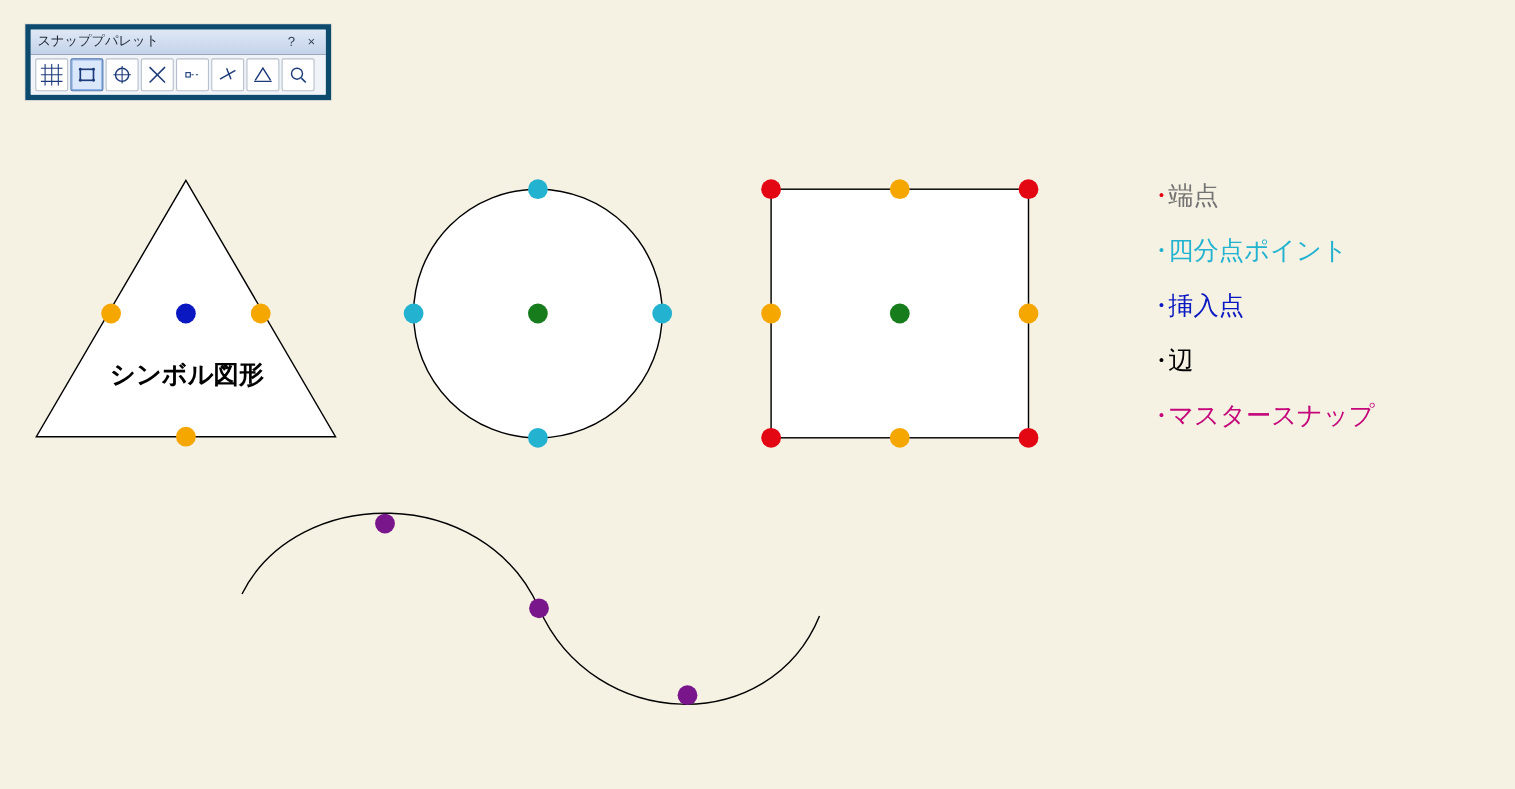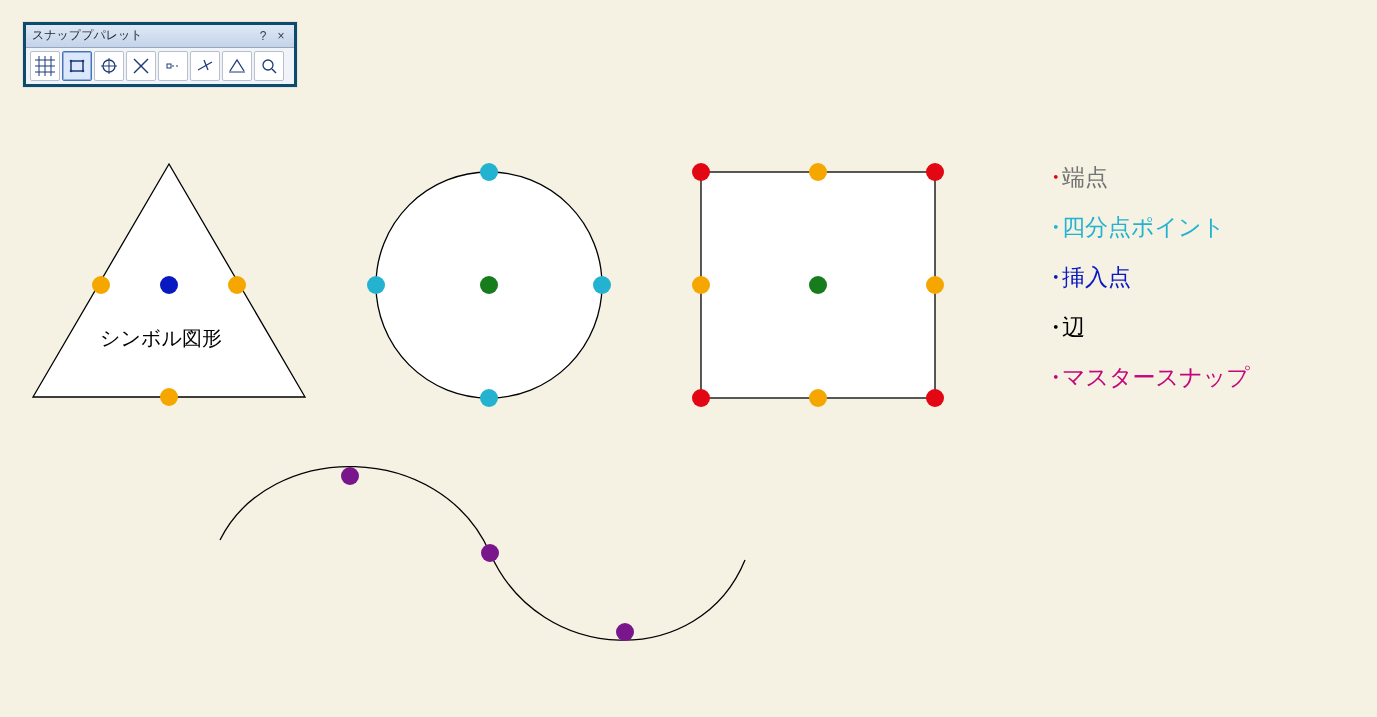--- a/index.html
+++ b/index.html
@@ -11,21 +11,21 @@
     font-family: "Hiragino Kaku Gothic Pro", "Meiryo", sans-serif;
     overflow: hidden;
   }
 
   
   .palette {
     position: absolute;
     left: 23px;
     top: 22px;
     width: 268px;
-    border: 3px solid #0c4a6e;
+    border: 5px solid #0c4a6e;
     background: #fff;
     box-shadow: 0 0 0 1px rgba(0,0,0,0.05);
     user-select: none;
   }
   .palette .titlebar {
     background: linear-gradient(#dfe8f5, #c4d3ea);
     padding: 2px 6px 3px 6px;
     display: flex;
     align-items: center;
     font-size: 12px;
@@ -64,22 +64,22 @@
   
   .canvas {
     position: absolute;
     left: 0; top: 0;
     width: 1377px; height: 717px;
     pointer-events: none;
   }
 
   .shape-label {
     position: absolute;
-    font-size: 20px;
-    font-weight: 400;
+    font-size: 23px;
+    font-weight: 700;
     color: #000;
   }
 
   
   .legend {
     position: absolute;
     left: 1044px;
     top: 166px;
     font-size: 23px;
     line-height: 1.0;

